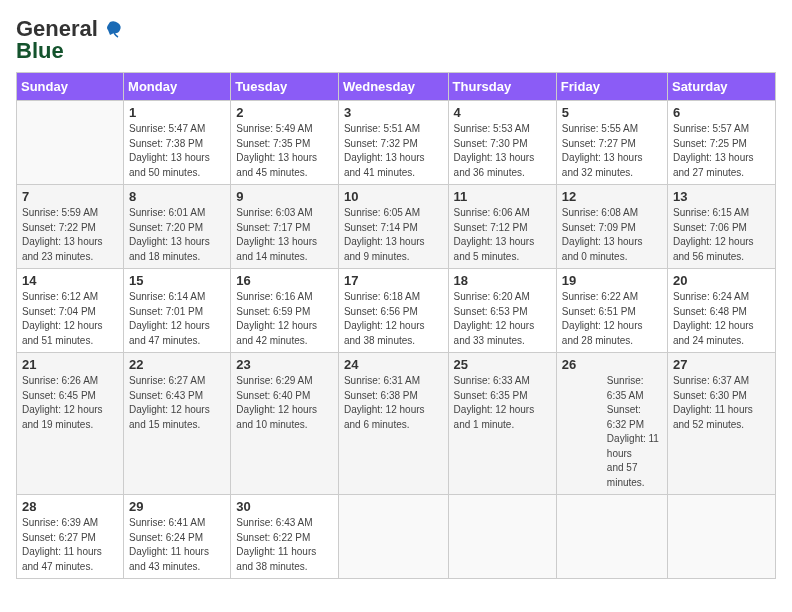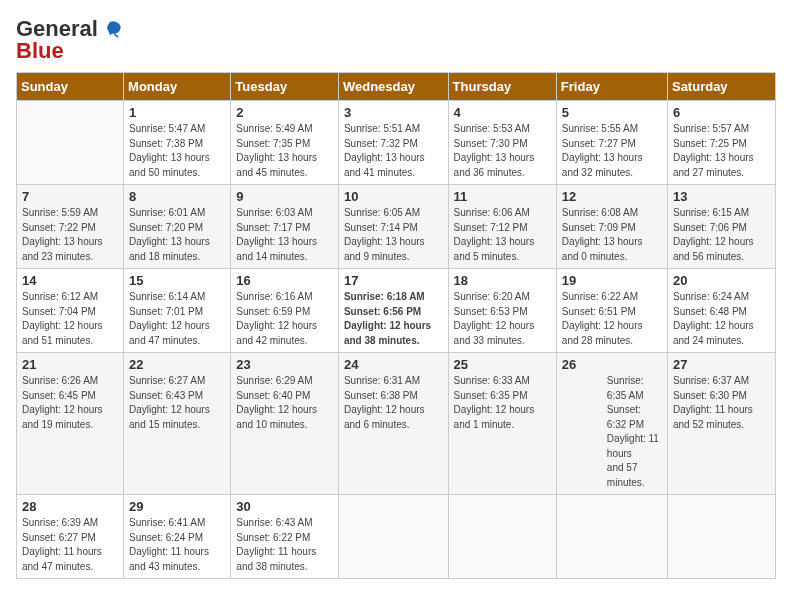--- a/index.html
+++ b/index.html
@@ -31,21 +31,21 @@
     }
     .location {
       font-size: 16px;
       color: #555;
     }
     table {
       width: 100%;
       border-collapse: collapse;
     }
     thead tr th {
-      background: #a16207;
+      background: #8b5cf6;
       color: #fff;
       font-size: 13px;
       font-weight: bold;
       padding: 6px 4px;
       text-align: left;
       border: 1px solid #ccc;
     }
     tbody tr td {
       border: 1px solid #ccc;
       vertical-align: top;
@@ -81,21 +81,21 @@
 
 <div class="header">
   <div class="logo">
     <div style="display:flex;align-items:center;">
       <span style="font-size:22px;font-weight:bold;color:#333;">General</span>
       <svg width="22" height="18" viewBox="0 0 22 18" style="margin-left:2px;">
         <path d="M10 2 Q14 0 18 3 Q22 6 20 10 Q18 14 14 13 L10 15 L8 10 Q6 8 8 5 Z" fill="#1a6ab5"></path>
         <path d="M14 13 Q16 16 18 17" stroke="#1a6ab5" stroke-width="1.5" fill="none"></path>
       </svg>
     </div>
-    <span style="font-size:22px;font-weight:bold;color:#b91c1c;margin-top:-4px;">Blue</span>
+    <span style="font-size:22px;font-weight:bold;color:#14532d;margin-top:-4px;">Blue</span>
   </div>
   <div class="title-block">
     <div class="month-title"></div>
     <div class="location"></div>
   </div>
 </div>
 
 <table>
   <thead>
     <tr id="weekday-header">
@@ -222,21 +222,21 @@
         </td>
         <td>
           <span class="day-num">16</span>
           <div class="day-info" style="white-space: pre-line;">Sunrise: 6:16 AM
 Sunset: 6:59 PM
 Daylight: 12 hours
 and 42 minutes.</div>
         </td>
         <td>
           <span class="day-num">17</span>
-          <div class="day-info" style="white-space: pre-line; font-weight: bold;">Sunrise: 6:18 AM
+          <div class="day-info" style="white-space: pre-line;">Sunrise: 6:18 AM
 Sunset: 6:56 PM
 Daylight: 12 hours
 and 38 minutes.</div>
         </td>
         <td>
           <span class="day-num">18</span>
           <div class="day-info" style="white-space: pre-line;">Sunrise: 6:20 AM
 Sunset: 6:53 PM
 Daylight: 12 hours
 and 33 minutes.</div>

